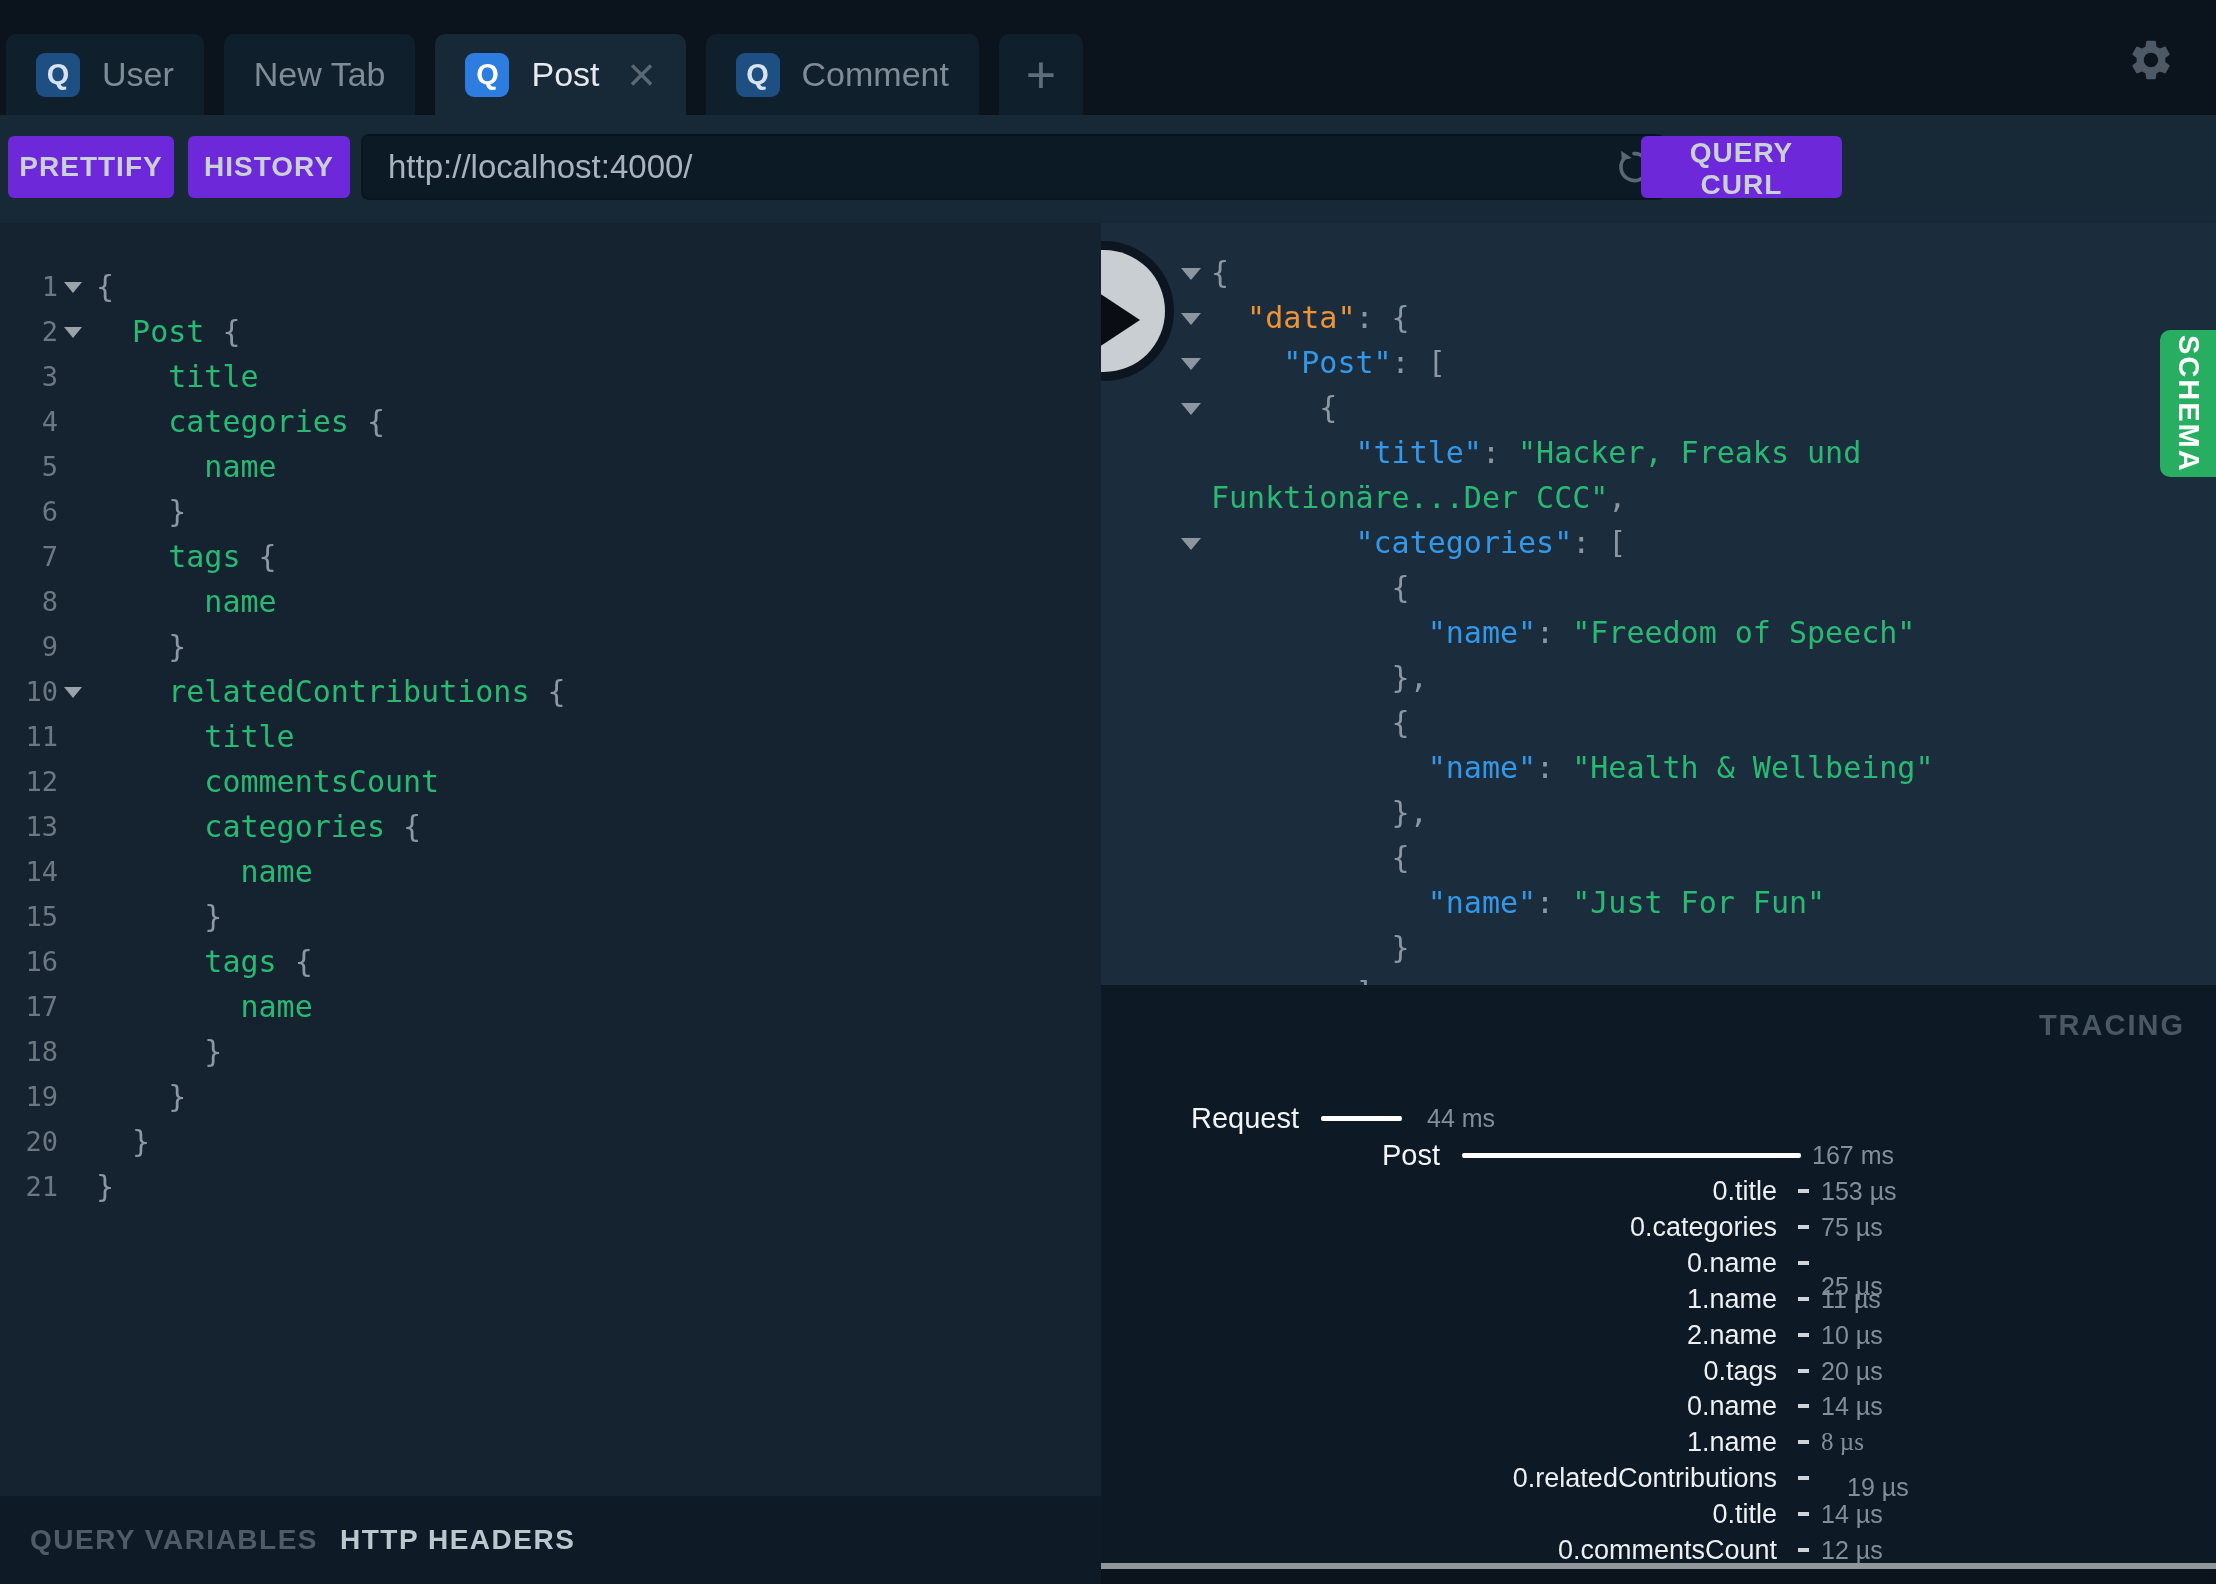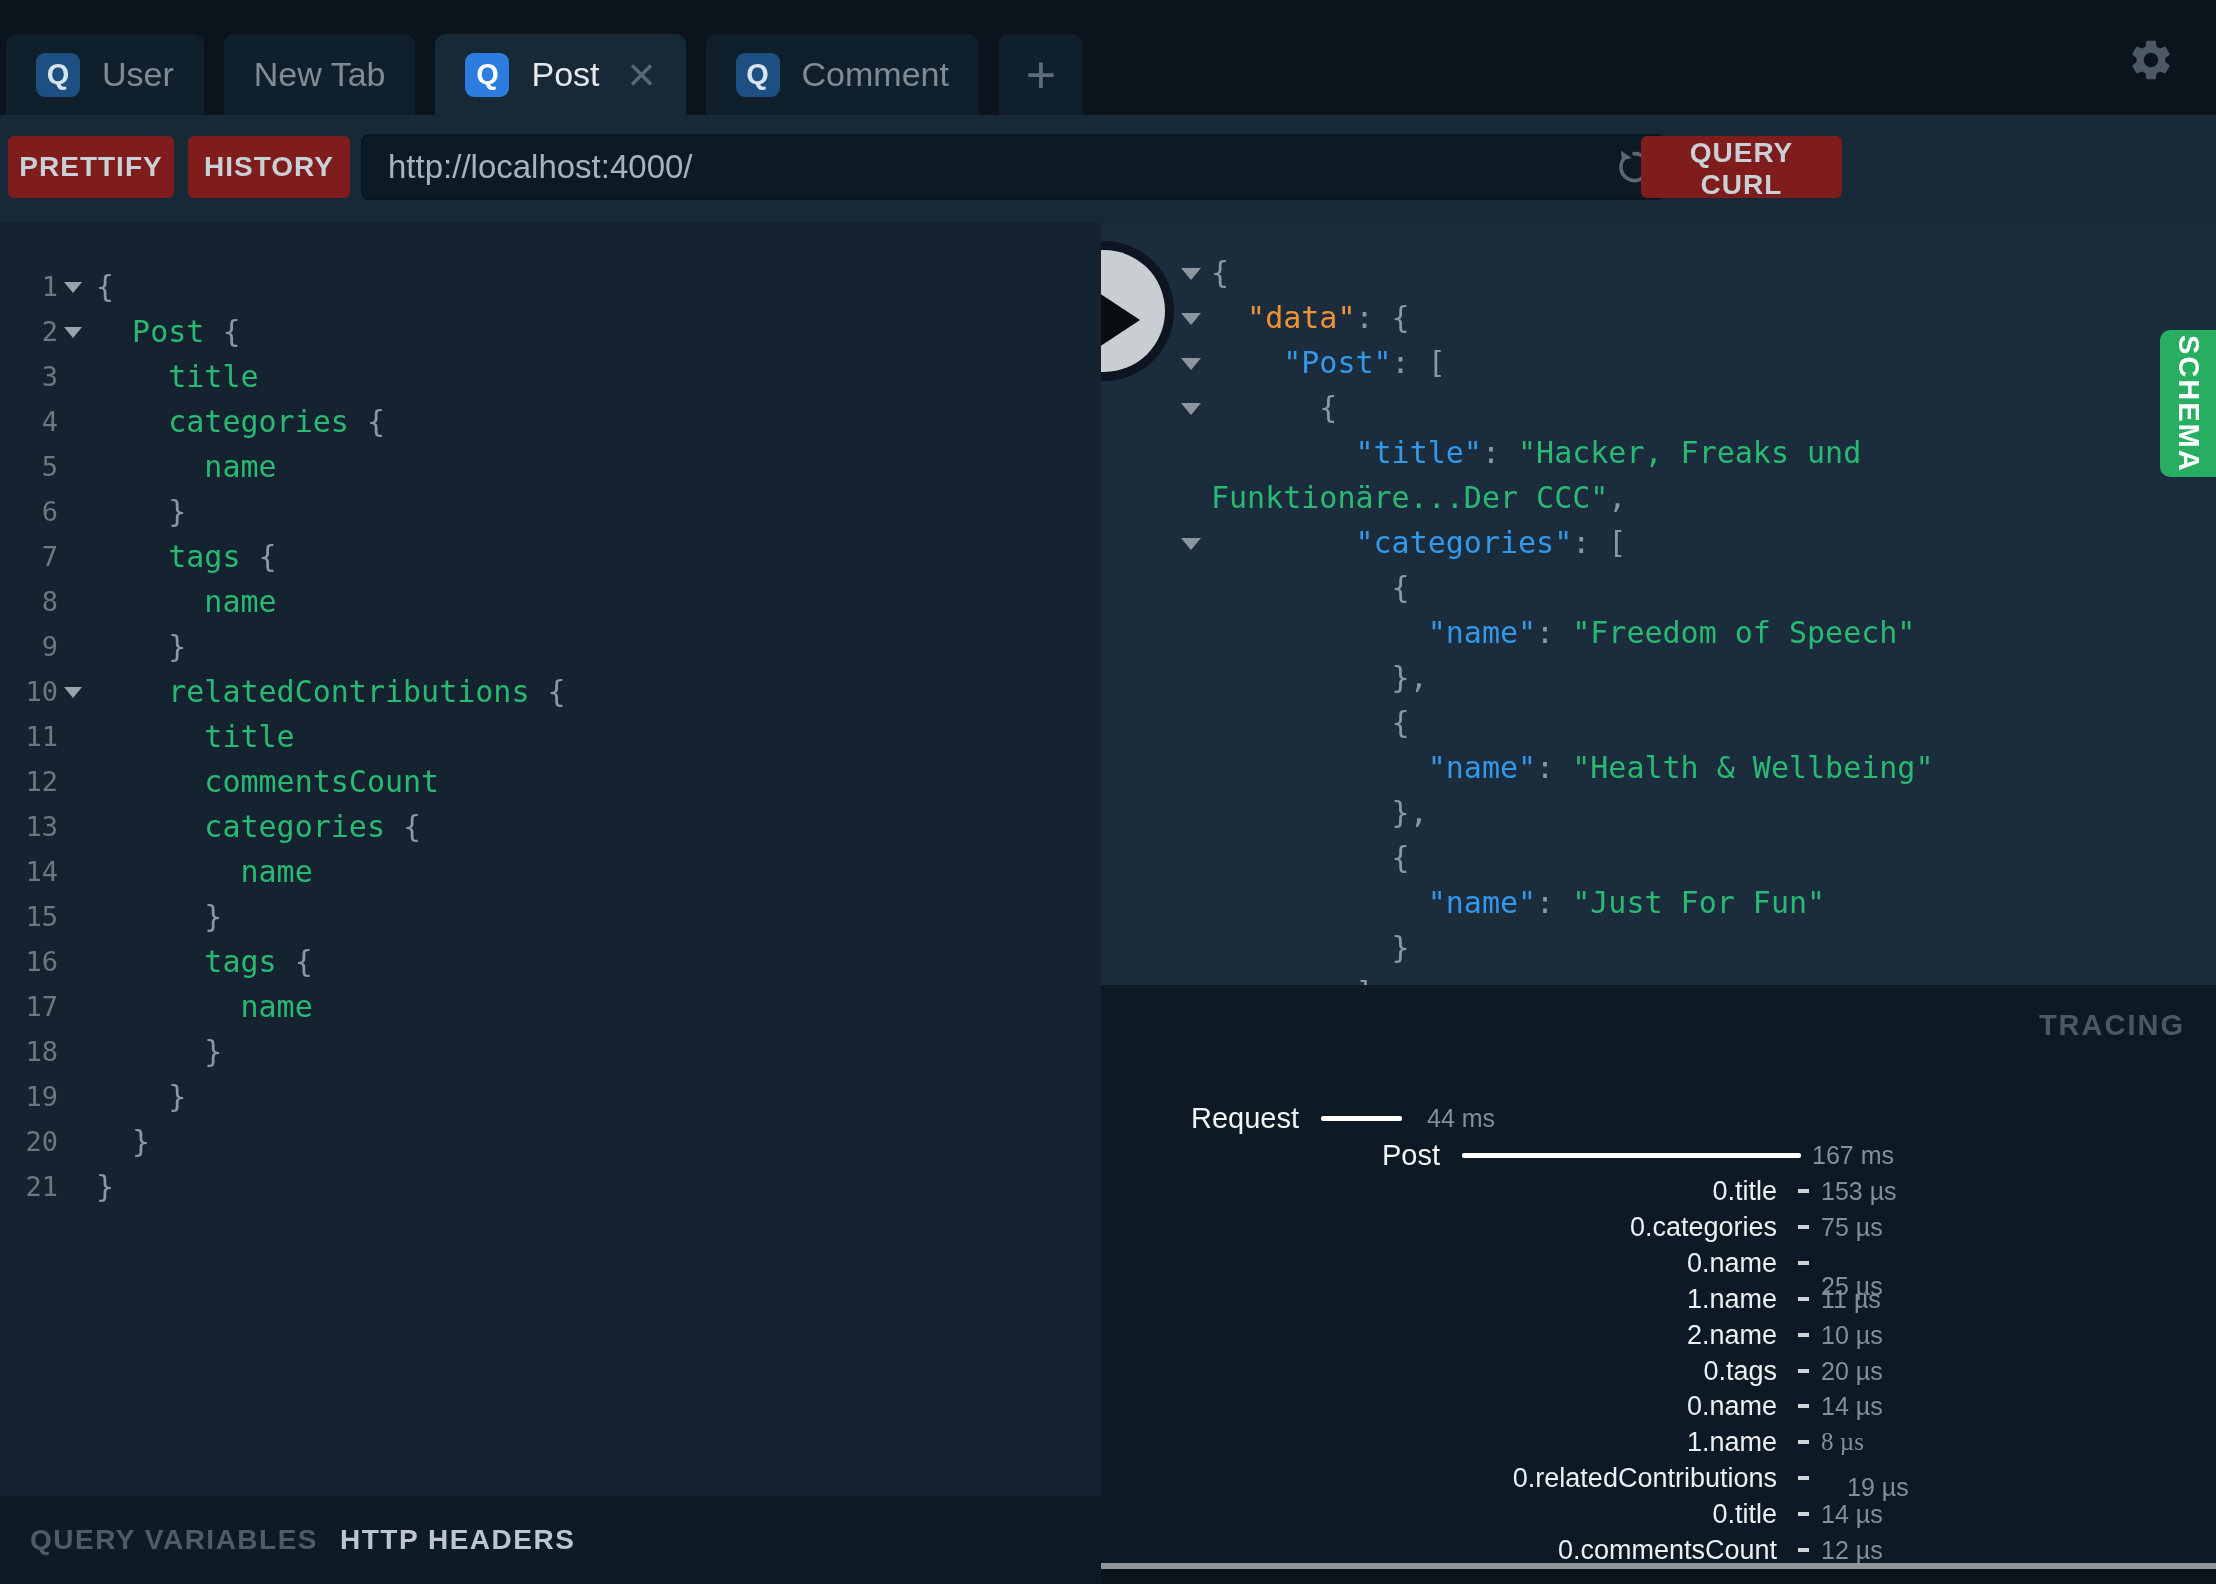--- a/index.html
+++ b/index.html
@@ -15,21 +15,21 @@
   .q-badge{width:44px;height:44px;border-radius:9px;background:#1d4f82;color:#d7e4f0;
        font-weight:bold;font-size:29px;display:flex;align-items:center;justify-content:center;flex:0 0 auto;}
   .tab.active .q-badge{background:#2d7de0;color:#ffffff;}
   .tab-close{color:#5a6874;font-size:48px;line-height:38px;margin-left:6px;font-weight:400;}
   .plus-tab{width:84px;display:flex;align-items:center;justify-content:center;background:#101f2c;
        border-radius:10px 10px 0 0;color:#5f6d79;font-size:52px;font-weight:300;cursor:pointer;}
   .gear{position:absolute;top:36px;right:41px;width:48px;height:48px;cursor:pointer;}
 
   
   .toolbar{position:absolute;left:0;top:115px;width:2216px;height:108px;background:#172836;}
-  .tb-btn{position:absolute;top:21px;height:62px;background:#7f1d1d;border:none;border-radius:6px;
+  .tb-btn{position:absolute;top:21px;height:62px;background:#6d28d9;border:none;border-radius:6px;
        color:#c9d1d7;font-weight:bold;font-size:28px;letter-spacing:1px;font-family:inherit;cursor:pointer;}
   .btn-prettify{left:8px;width:166px;}
   .btn-history{left:188px;width:162px;}
   .url-wrap{position:absolute;left:361px;top:19px;width:1304px;height:66px;}
   .url-input{width:100%;height:100%;box-sizing:border-box;background:#0c1a26;border:2px solid #0a161f;
        border-radius:8px;color:#a7b3bd;font-size:33px;padding:0 64px 0 25px;font-family:inherit;outline:none;}
   .refresh{position:absolute;right:12px;top:13px;width:40px;height:40px;cursor:pointer;}
   .btn-copycurl{left:1641px;width:201px;}
   .btn-share{left:1852px;width:343px;}
 

